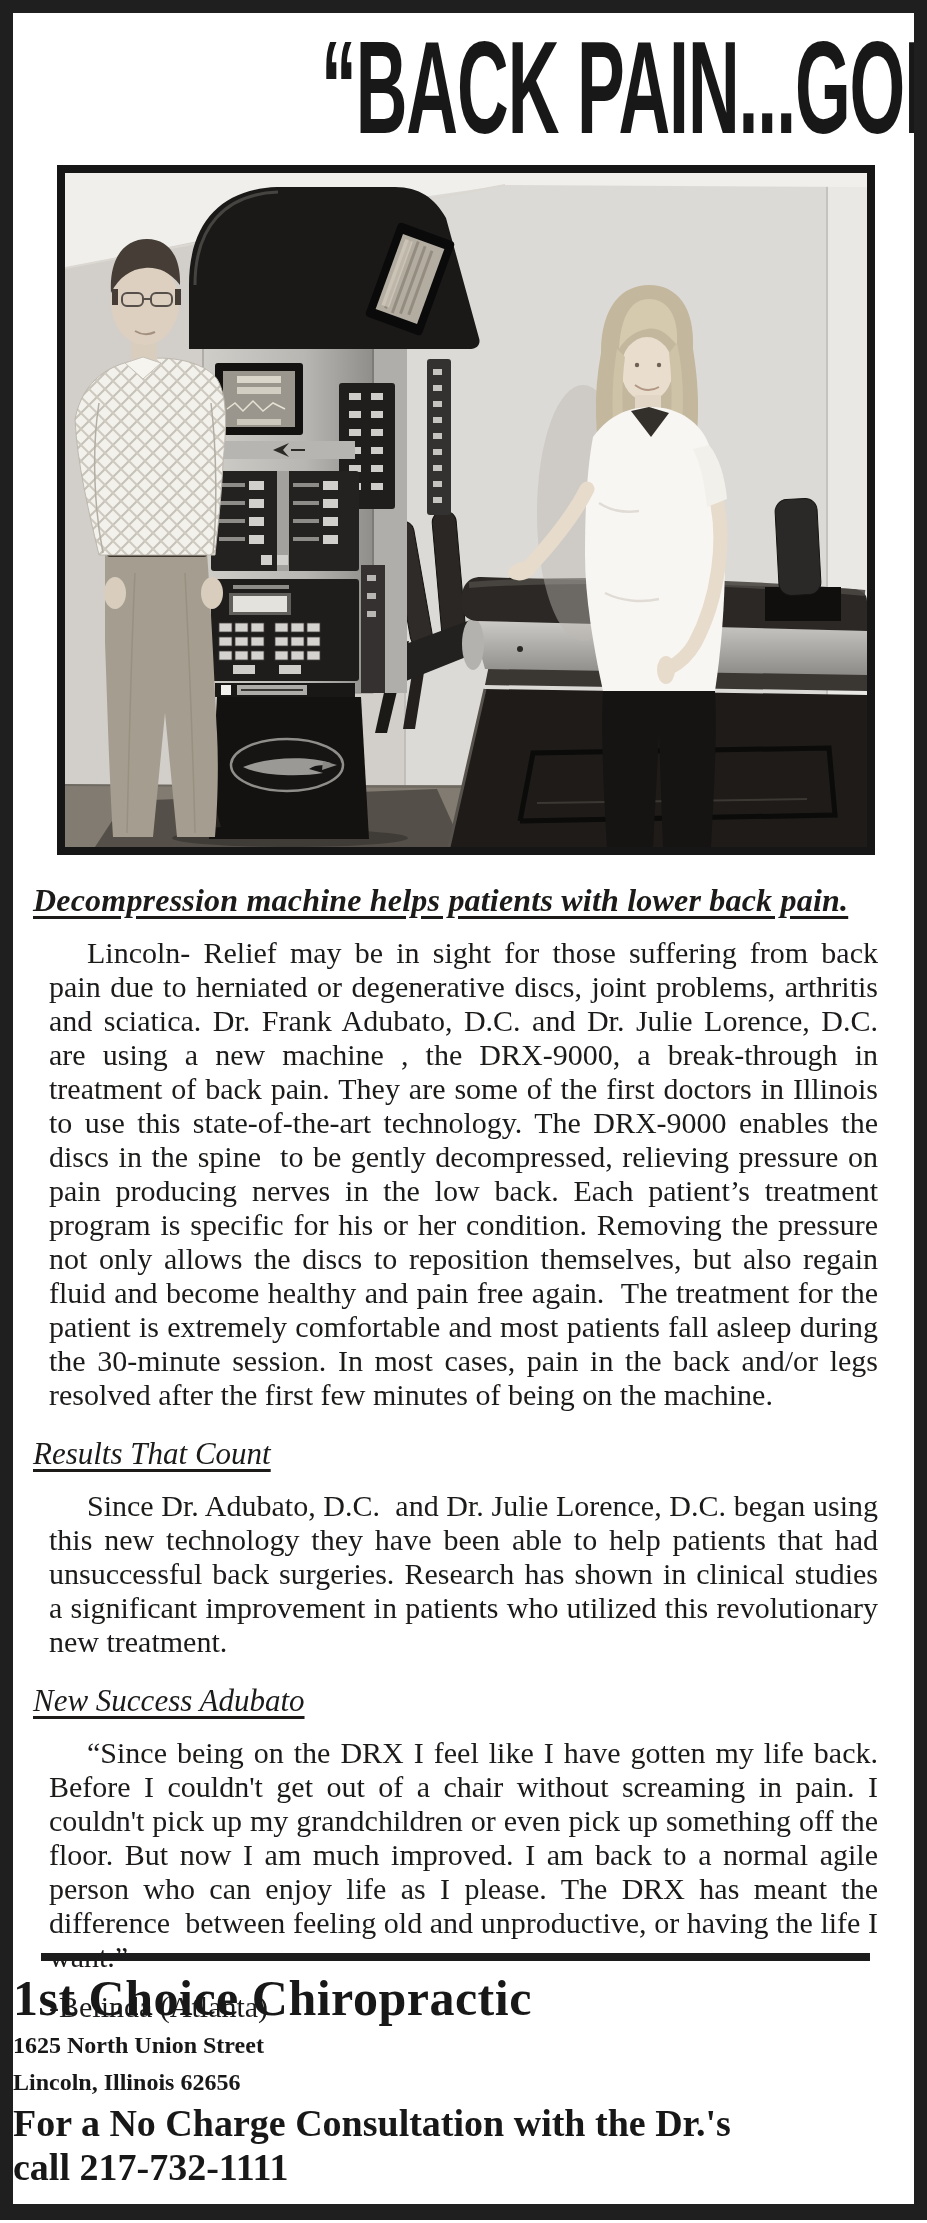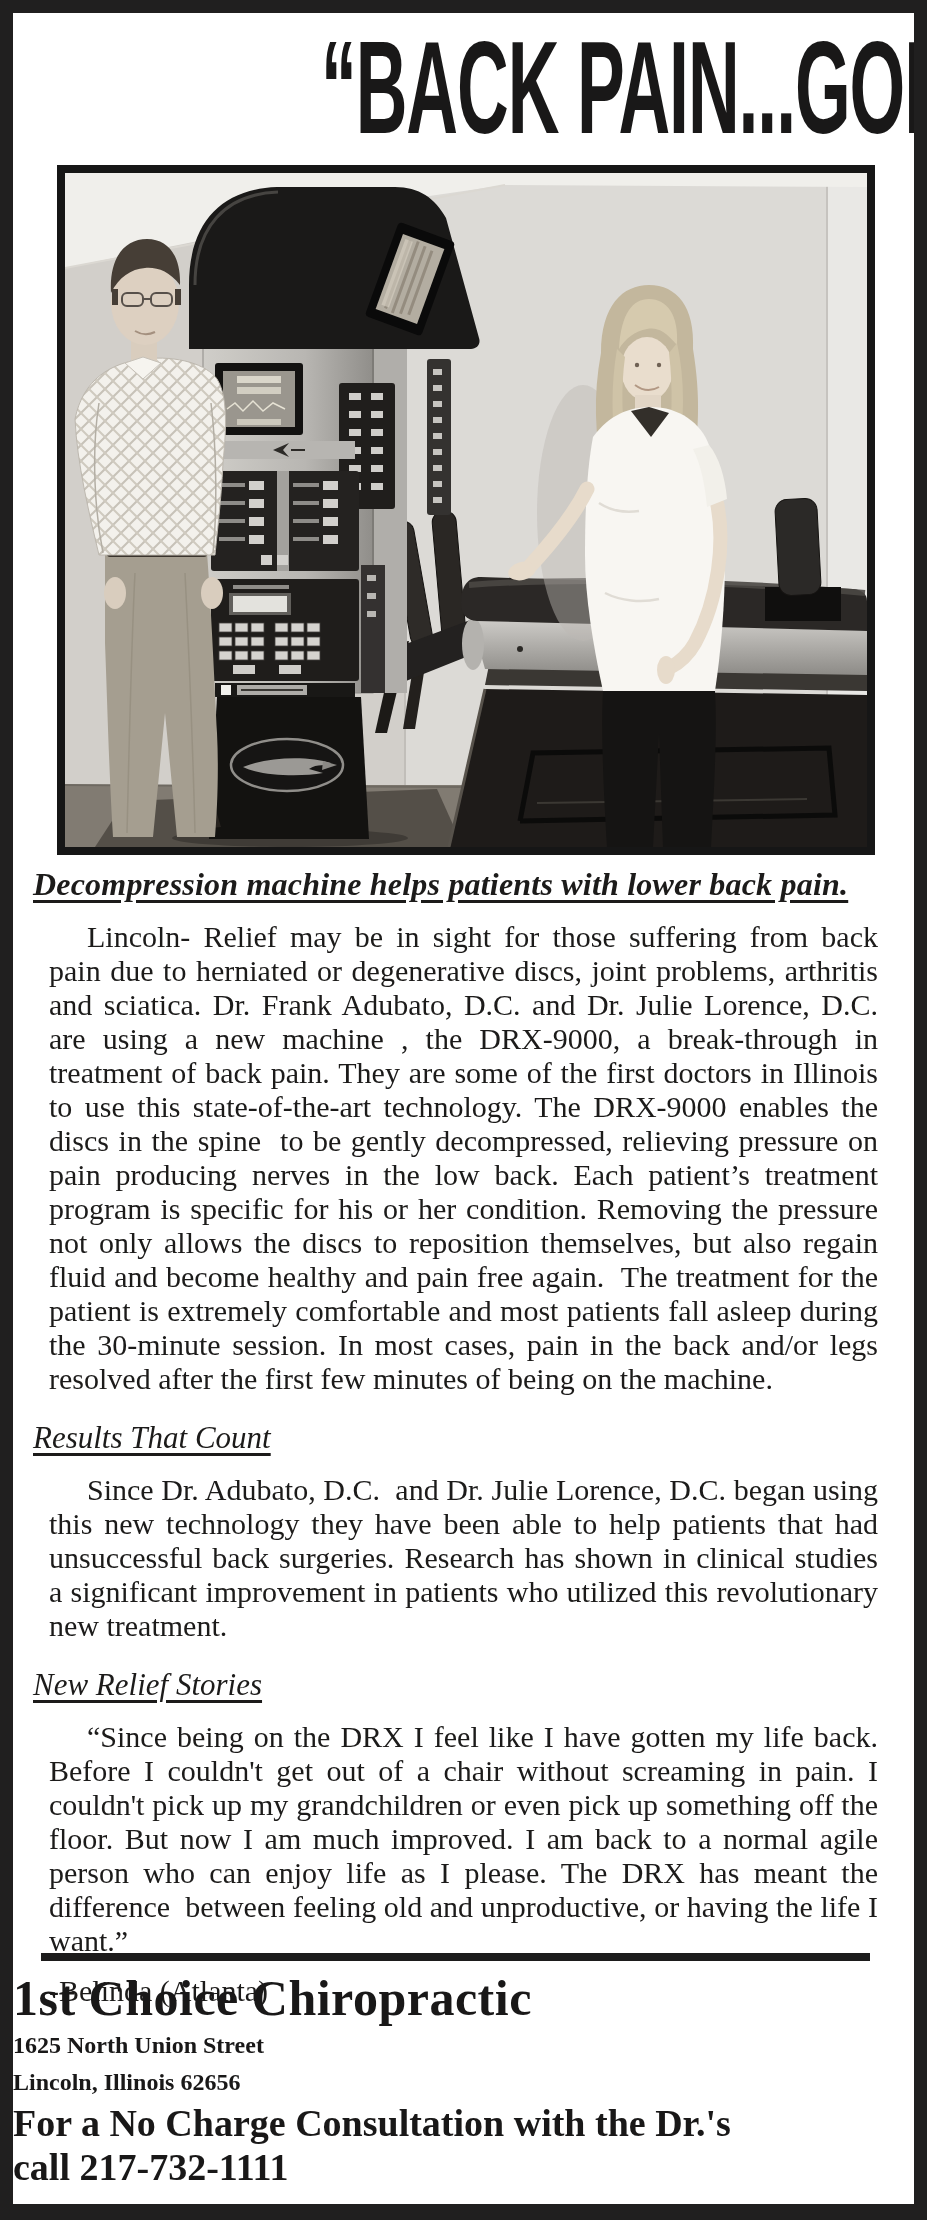--- a/index.html
+++ b/index.html
@@ -8,21 +8,21 @@
   .frame{position:absolute;left:0;top:0;width:927px;height:2220px;box-sizing:border-box;
          border:13px solid #201f1f;border-bottom-width:16px;pointer-events:none;}
   .headline{position:absolute;left:0;top:22px;width:927px;margin:0;padding-left:40px;box-sizing:border-box;
             text-align:center;font-family:"Liberation Sans",sans-serif;font-weight:700;
             font-size:128px;line-height:132px;white-space:nowrap;color:#191818;}
   .headline .hl{display:inline-block;transform:scale(0.56,1.03);transform-origin:50% 50%;letter-spacing:-2px;}
   .photo{position:absolute;left:57px;top:165px;width:818px;height:690px;margin:0;
          border:8px solid #161616;box-sizing:border-box;background:#d2cfca;}
   .photo svg{display:block;width:802px;height:674px;}
   .article{position:absolute;left:33px;top:864px;width:861px;}
-  .lede{margin:0 0 8px 0;font-size:32px;line-height:40px;font-weight:700;font-style:italic;
+  .lede{margin:16px 0 8px 0;font-size:32px;line-height:40px;font-weight:700;font-style:italic;
         text-decoration:underline;text-decoration-thickness:3px;text-underline-offset:5px;letter-spacing:.2px;}
   .body{margin:16px;font-size:30px;line-height:34px;text-align:justify;white-space:pre-wrap;}
   .indent{text-indent:38px;}
   .subhead{display:block;width:fit-content;margin:23px 0 4px 0;font-size:31px;line-height:38px;
            font-style:italic;font-weight:400;text-decoration:underline;
            text-decoration-thickness:2.5px;text-underline-offset:5px;}
   .attribution{text-align:left;}
   .rule{position:absolute;left:41px;top:1953px;width:829px;height:8px;background:#1d1c1c;}
   .footer{position:absolute;left:13px;top:1970px;width:863px;text-align:left;font-weight:700;color:#191818;}
   .biz{font-size:50px;line-height:57px;letter-spacing:.5px;}
@@ -266,21 +266,21 @@
         <path d="M628,276 C636,292 640,312 642,334 L662,326 C660,304 654,284 644,272 Z" fill="#f2f0ea"></path>
       </g>
     </svg>
   </figure>
 
   <section class="article">
     <h2 class="lede">Decompression machine helps patients with lower back pain.</h2>
     <p class="body indent">Lincoln- Relief may be in sight for those suffering from back pain due to herniated or degenerative discs, joint problems, arthritis and sciatica. Dr. Frank Adubato, D.C. and Dr. Julie Lorence, D.C.  are using a new machine , the DRX-9000, a break-through in treatment of back pain. They are some of the first doctors in Illinois to use this state-of-the-art technology. The DRX-9000 enables the discs in the spine  to be gently decompressed, relieving pressure on pain producing nerves in the low back. Each patient’s treatment program is specific for his or her condition. Removing the pressure not only allows the discs to reposition themselves, but also regain fluid and become healthy and pain free again.  The treatment for the patient is extremely comfortable and most patients fall asleep during the 30-minute session. In most cases, pain in the back and/or legs resolved after the first few minutes of being on the machine.</p>
     <h3 class="subhead">Results That Count</h3>
     <p class="body indent">Since Dr. Adubato, D.C.  and Dr. Julie Lorence, D.C. began using this new technology they have been able to help patients that had unsuccessful back surgeries. Research has shown in clinical studies a significant improvement in patients who utilized this revolutionary new treatment.</p>
-    <h3 class="subhead">New Relief Stories</h3>
+    <h3 class="subhead">New Success Adubato</h3>
     <p class="body indent">“Since being on the DRX I feel like I have gotten my life back. Before I couldn't get out of a chair without screaming in pain. I couldn't pick up my grandchildren or even pick up something off the floor. But now I am much improved. I am back to a normal agile person who can enjoy life as I please. The DRX has meant the difference  between feeling old and unproductive, or having the life I want.”</p>
     <p class="body attribution">-Belinda (Atlanta)</p>
   </section>
 
   <div class="rule"></div>
 
   <footer class="footer">
     <div class="biz">1st Choice Chiropractic</div>
     <div class="addr">1625 North Union Street</div>
     <div class="addr">Lincoln, Illinois 62656</div>

